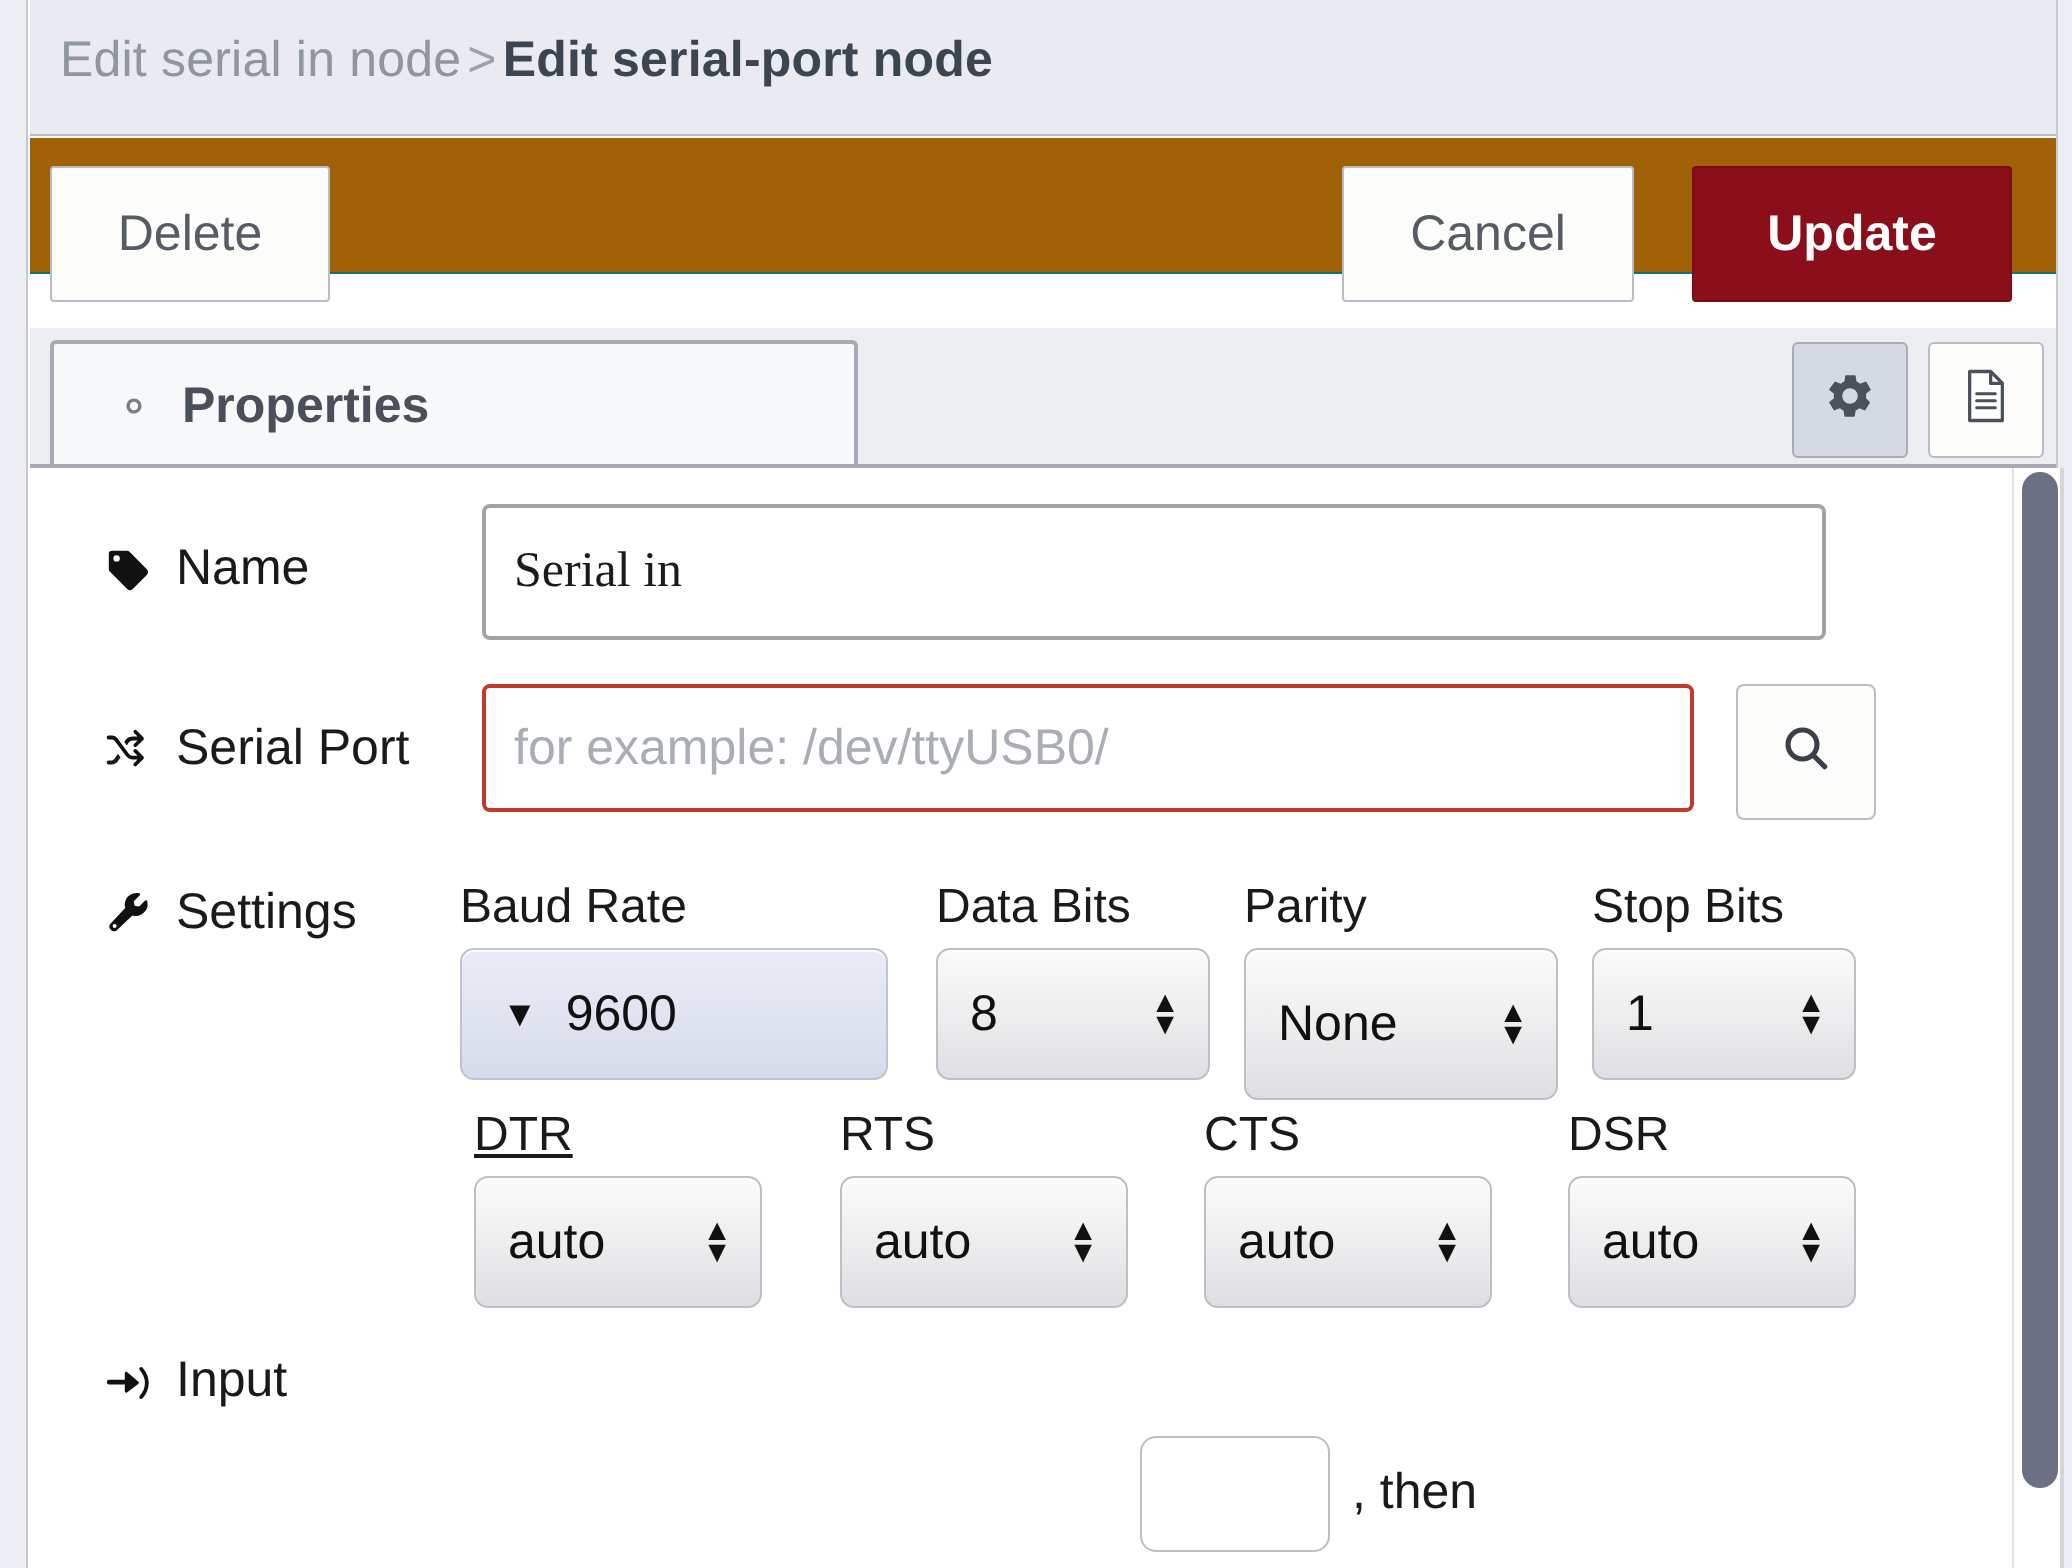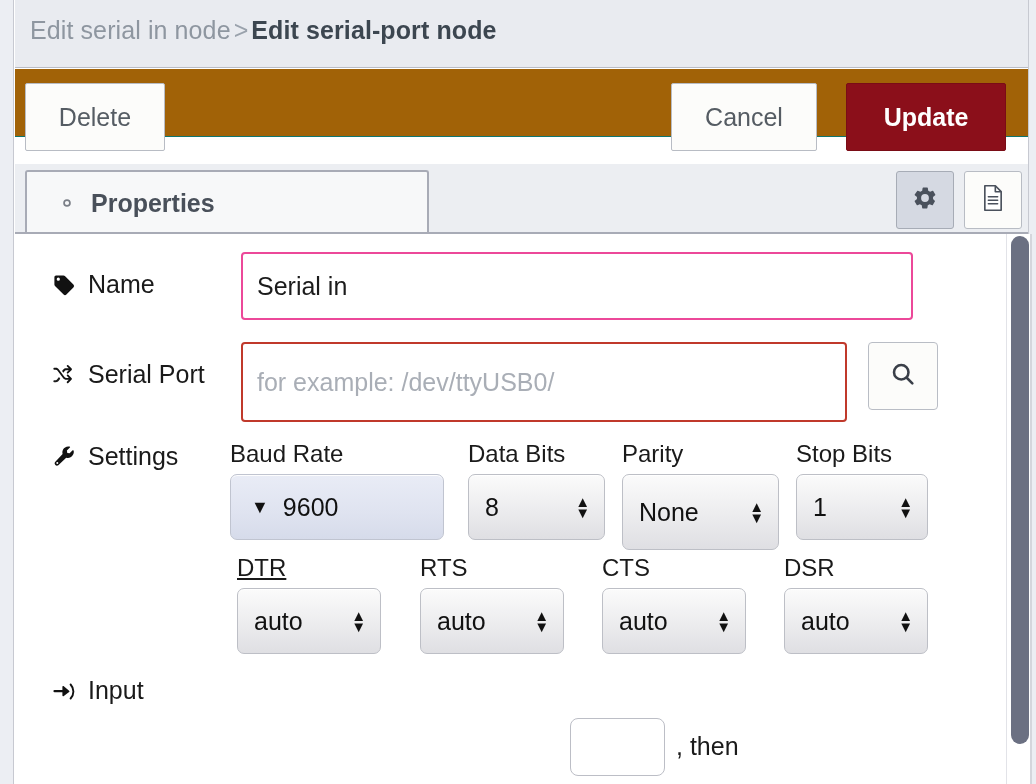--- a/index.html
+++ b/index.html
@@ -214,21 +214,22 @@
     font-size: 25px;
     color: #1b1b1b;
     background: #ffffff;
     border: 1px solid #b9bdc5;
     border-radius: 4px;
     padding: 0 14px;
     outline: none;
   }
   .text-input::placeholder { color: #a9aeb6; }
   .text-input.focused {
-    border: 2px solid #ec4899;
+    border: 2px solid #a3a3a3;
+    font-family: Liberation Serif, serif;
   }
   .text-input.error {
     border: 2px solid #c0392b;
   }
 
   .search-btn {
     position: absolute;
     box-sizing: border-box;
     background: #fcfcfa;
     border: 1px solid #b9bdc5;
@@ -424,21 +425,21 @@
       <div class="row-label" style="top:18px;">
         <span class="lbl-icon">
           <svg width="24" height="24" viewBox="0 0 24 24" fill="#111" aria-hidden="true">
             <path d="M14.5 5.3h2.3L15 3.5a.9.9 0 0 1 1.3-1.3l3.4 3.4c.3.4.3 1 0 1.3l-3.4 3.4A.9.9 0 0 1 15 9l1.8-1.8h-2.3c-1 0-1.6.4-2.2 1.2l-.9 1.3-1.3-1.8.7-.9c1-1.4 2.2-1.8 3.7-1.8z"></path>
             <path d="M14.5 16.8h2.3L15 18.6a.9.9 0 0 0 1.3 1.3l3.4-3.4c.3-.4.3-1 0-1.3l-3.4-3.4a.9.9 0 0 0-1.3 1.3l1.8 1.8h-2.3c-1 0-1.6-.4-2.2-1.2L6.9 6.4c-.7-1-1.8-1.6-3-1.6H2.3a.9.9 0 0 0 0 1.9h1.6c.6 0 1.2.3 1.5.8l5.4 7.3c1 1.4 2.2 2 3.7 2z"></path>
             <path d="M3.9 17.3H2.3a.9.9 0 0 0 0 1.9h1.6c1.2 0 2.3-.6 3-1.6l1.4-1.9-1.3-1.8-1.6 2.2c-.3.6-.9.9-1.5 1.2z" opacity="0.95"></path>
           </svg>
         </span>
         <span>Serial Port</span>
       </div>
-      <input class="text-input error" type="text" style="left: 226px; top: 0px; width: 606px; height: 80px;" placeholder="for example: /dev/ttyUSB0/">
+      <input class="text-input error" type="text" style="left: 226px; top: 0px; width: 606px; height: 64px;" placeholder="for example: /dev/ttyUSB0/">
       <div class="search-btn" style="left:853px; top:0px; width:70px; height:68px;">
         <span>
           <svg width="28" height="28" viewBox="0 0 24 24" fill="none" stroke="#3a3f48" stroke-width="2.2" aria-hidden="true">
             <circle cx="10.5" cy="10.5" r="6.2"></circle>
             <path d="M15.2 15.2 20 20" stroke-linecap="round"></path>
           </svg>
         </span>
       </div>
     </div>
 

